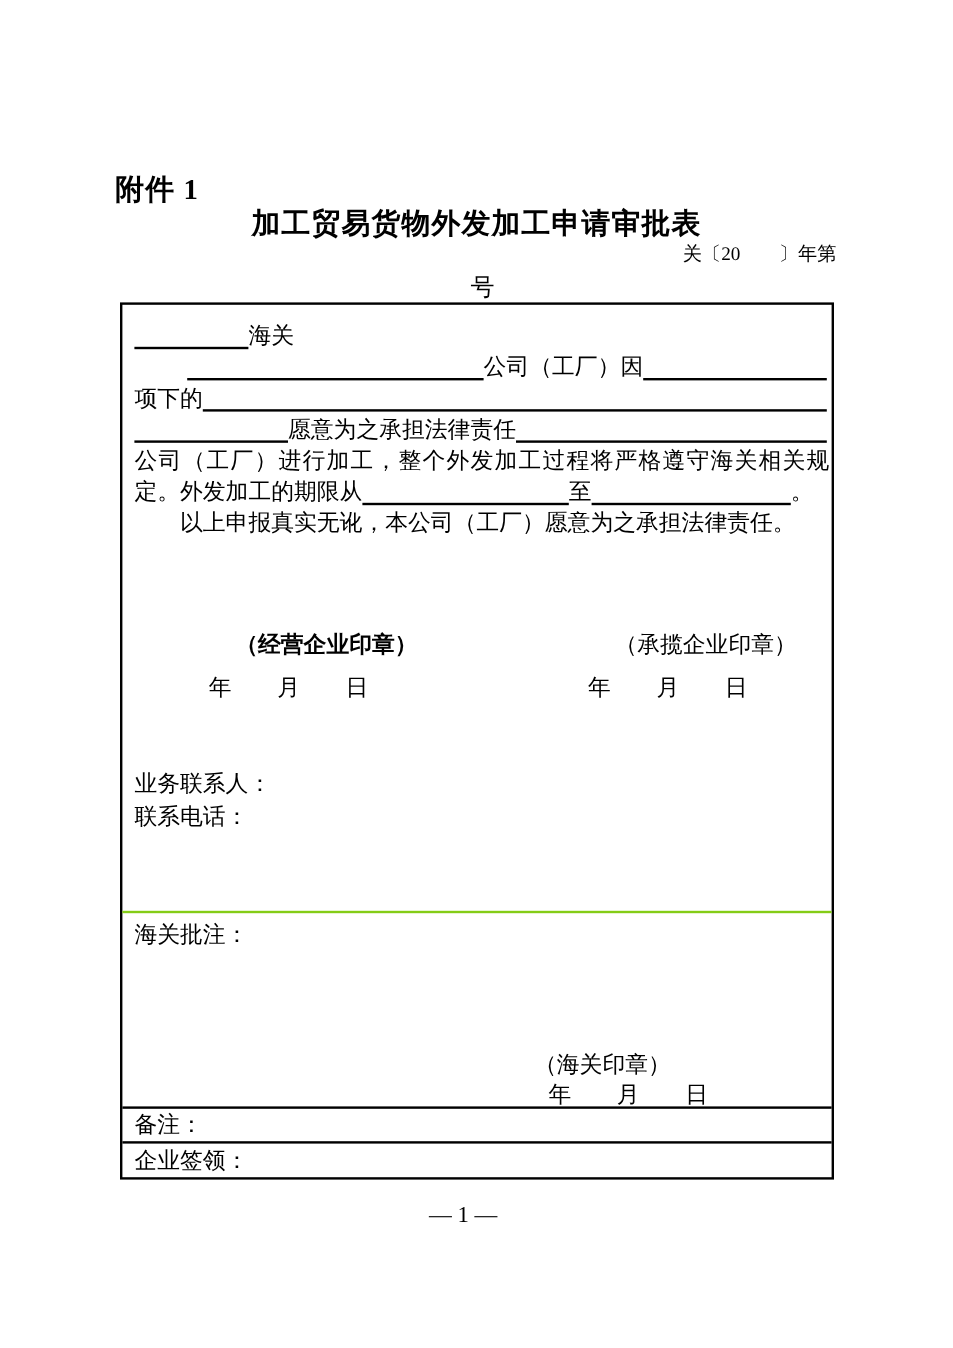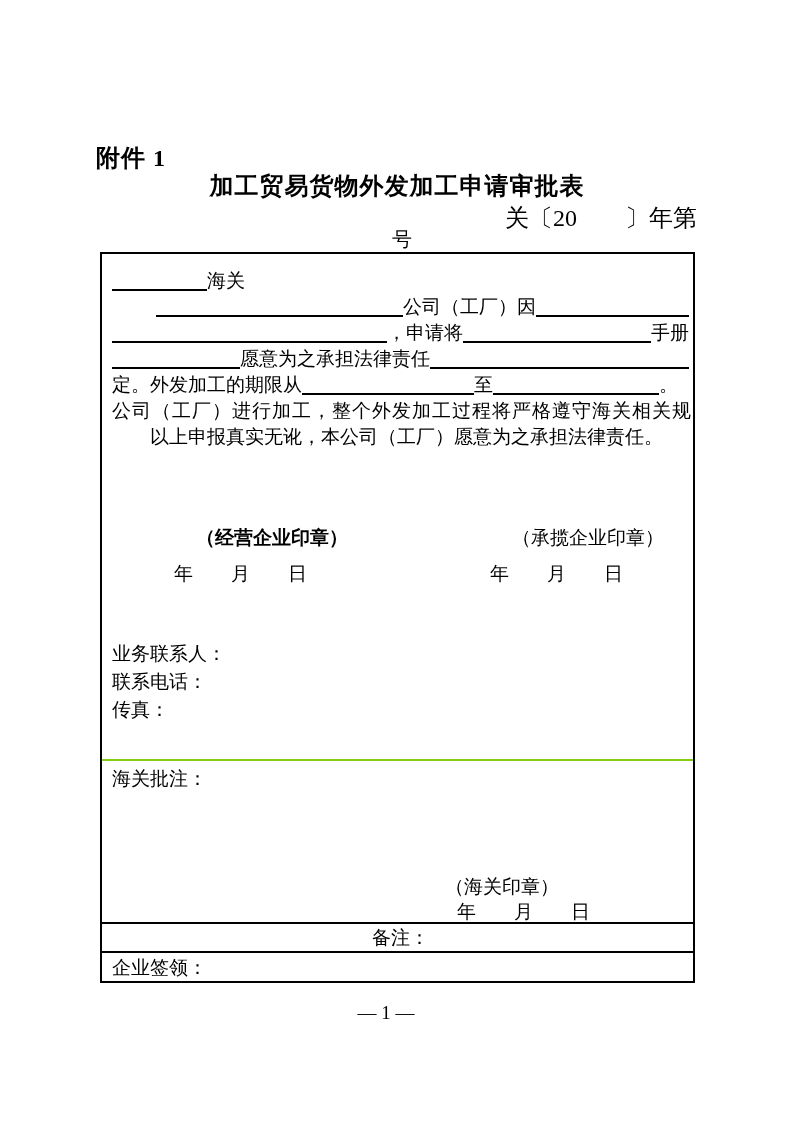--- a/index.html
+++ b/index.html
@@ -14,21 +14,21 @@
   .attachment {
     position: absolute; left: 96px; top: 142px;
     font-size: 24px; font-weight: bold; letter-spacing: 1px;
   }
   .title {
     position: absolute; left: 0; top: 170px; width: 794px;
     text-align: center; font-size: 24px; font-weight: bold; letter-spacing: 1px;
   }
   .doc-no {
     position: absolute; right: 97px; top: 202px;
-    font-size: 24px;
+    font-size: 16px;
   }
   .doc-no-tail {
     position: absolute; left: 392px; top: 226px;
     font-size: 20px;
   }
   .form-box {
     position: absolute; left: 100px; top: 252px;
     width: 595px; height: 731px;
     border: 2px solid #000;
     font-size: 19px;
@@ -67,21 +67,20 @@
     border-top: 2px solid #84cc16;
     height: 163px;
     padding: 5px 4px 0 10px;
   }
   .customs-seal { position: absolute; left: 343px; top: 113px; }
   .customs-date { position: absolute; left: 355px; top: 138px; }
   .section-remark {
     border-top: 2px solid #000;
     height: 29px; line-height: 26px;
     padding: 1px 4px 0 10px;
-    text-align: center;
   }
   .section-sign {
     border-top: 2px solid #000;
     height: 30px; line-height: 26px;
     padding: 2px 4px 0 10px;
   }
   .page-number {
     position: absolute; left: 0; top: 1002px; width: 772px;
     text-align: center; font-size: 19px;
   }
@@ -102,64 +101,61 @@
       <span class="blank w95"></span>
         <span class="txt">海关</span>
     </div>
 
     <div class="line">
       <span class="blank w247"></span>
         <span class="txt">公司（工厂）因</span>
         <span class="blank grow"></span>
     </div>
 
+
     <div class="line">
-      <span class="blank w275"></span>
-        <span class="txt">，申请将</span>
+      <span class="txt">项下的</span>
         <span class="blank grow"></span>
-        <span class="txt">手册</span>
     </div>
-
 
     <div class="line">
       <span class="blank w128"></span>
         <span class="txt">愿意为之承担法律责任</span>
         <span class="blank grow"></span>
+    </div>
+
+    <div class="line ls1">
+      <span class="txt">公司（工厂）进行加工，整个外发加工过程将严格遵守海关相关规</span>
     </div>
 
     <div class="line">
       <span class="txt">定。外发加工的期限从</span>
         <span class="blank w172"></span>
         <span class="txt">至</span>
         <span class="blank w166"></span>
         <span class="txt">。</span>
-    </div>
-
-    <div class="line ls1">
-      <span class="txt">公司（工厂）进行加工，整个外发加工过程将严格遵守海关相关规</span>
     </div>
 
     <div class="line indent">
       <span class="txt">以上申报真实无讹，本公司（工厂）愿意为之承担法律责任。</span>
     </div>
 
     <div class="seal-row">
       <span class="seal-left">（经营企业印章）</span>
       <span class="seal-right">（承揽企业印章）</span>
     </div>
 
     <div class="date-row">
       <span class="date-left">年　　月　　日</span>
       <span class="date-right">年　　月　　日</span>
     </div>
 
     <div class="contact-block">
       <div class="contact-line">业务联系人：</div>
       <div class="contact-line">联系电话：</div>
-      <div class="contact-line">传真：</div>
     </div>
   </div>
 
   <div class="section-customs">
     <div>海关批注：</div>
     <div class="customs-seal">（海关印章）</div>
     <div class="customs-date">年　　月　　日</div>
   </div>
 
   <div class="section-remark">

